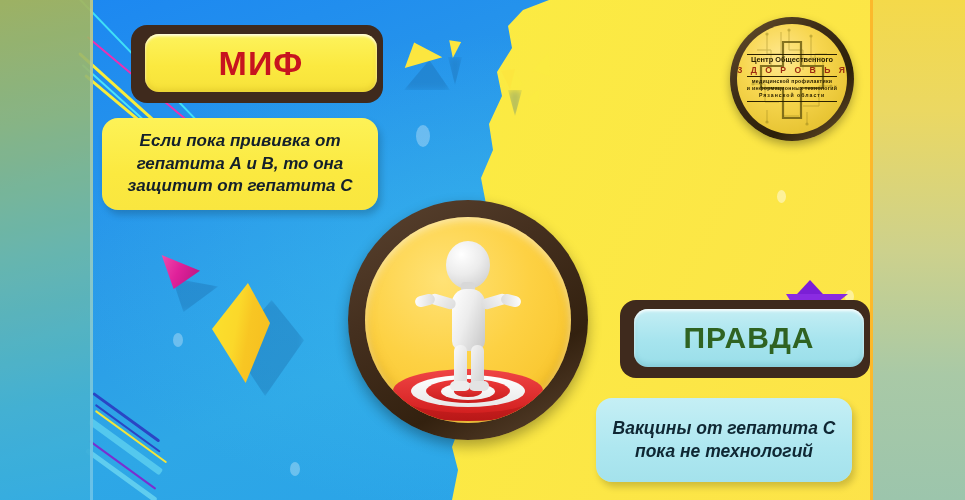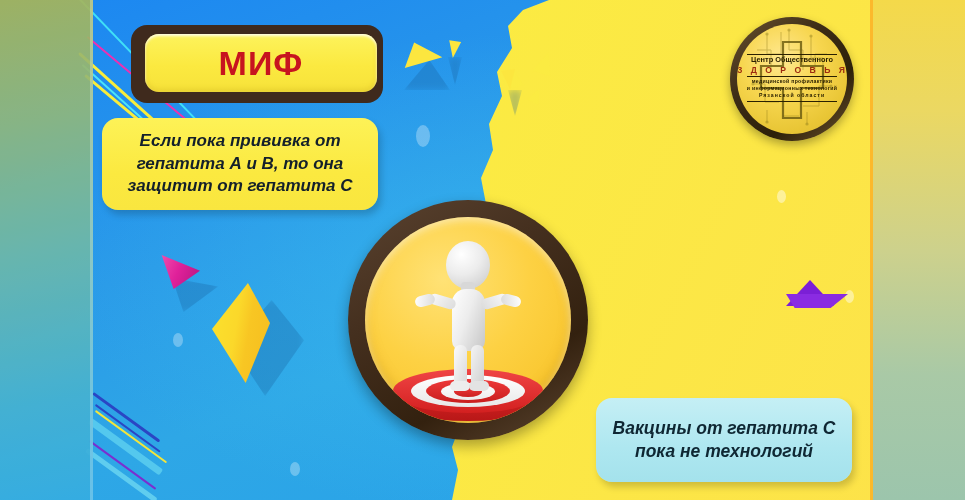--- a/index.html
+++ b/index.html
@@ -222,20 +222,26 @@
     </div>
   </div>
 
   <div class="bubble myth" style="left:102px;top:118px;width:276px;height:92px;">
     <span class="txt">Если пока прививка от гепатита А и В, то она защитит от гепатита С</span>
   </div>
 
   <div class="purple-arrow" style="left:786px;top:280px;border-left:24px solid transparent;border-right:24px solid transparent;border-bottom:26px solid #7b1fd6;"></div>
   <div class="shape" style="left:786px;top:294px;width:62px;height:14px;background:#8a2be2;clip-path:polygon(0 0,100% 0,72% 100%,14% 100%);"></div>
 
+  <div class="banner truth" style="left:620px;top:300px;width:250px;height:78px;">
+    <div class="shadow"></div>
+    <div class="face">
+      <span class="label">ПРАВДА</span>
+    </div>
+  </div>
 
   <div class="bubble truth" style="left:596px;top:398px;width:256px;height:84px;">
     <span class="txt">Вакцины от гепатита С пока не технологий</span>
   </div>
 
   <div class="medallion">
     <div class="inner">
 
       <div class="target">
         <div class="ring" style="left:0;top:12px;width:150px;height:40px;background:linear-gradient(180deg,#e02a2a 0%,#b81717 100%);"></div>

